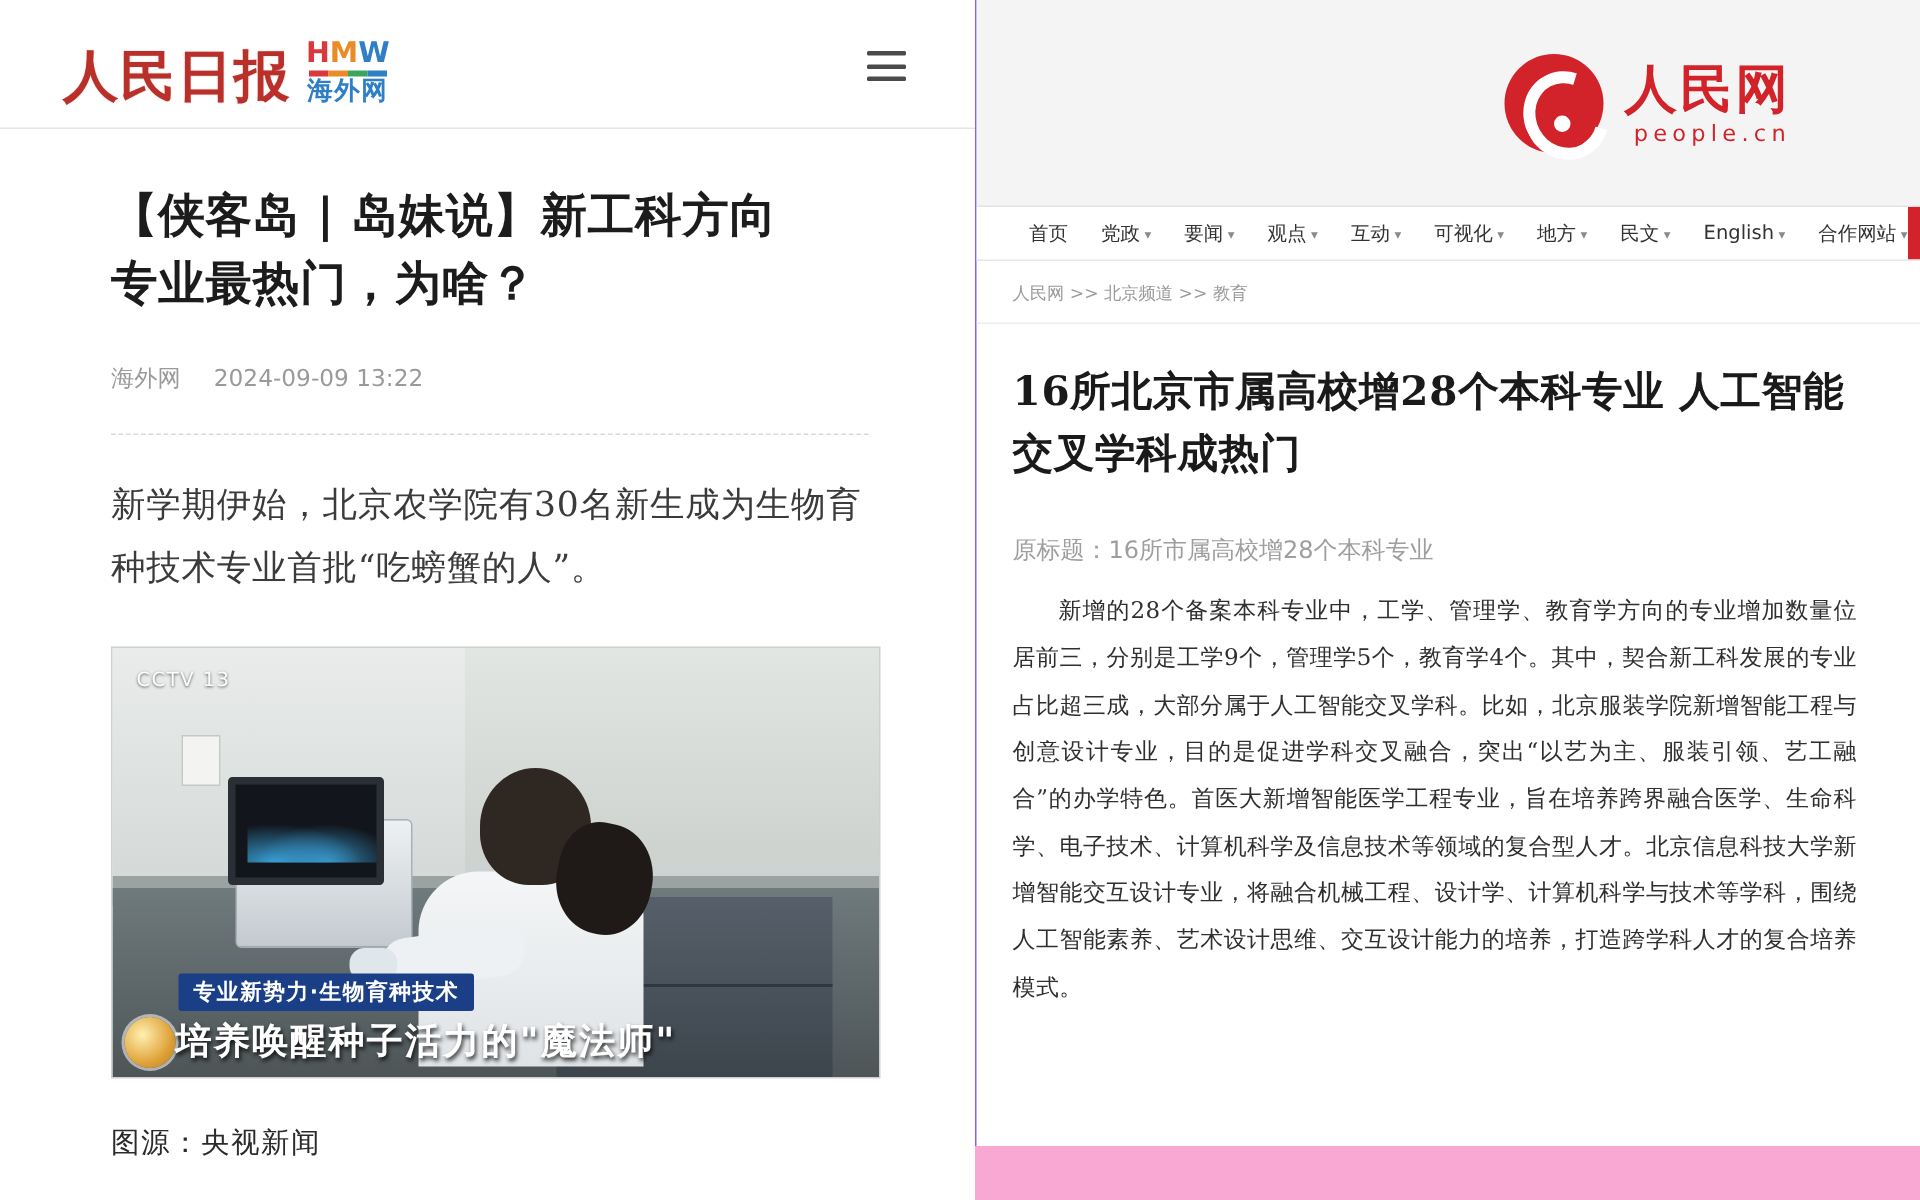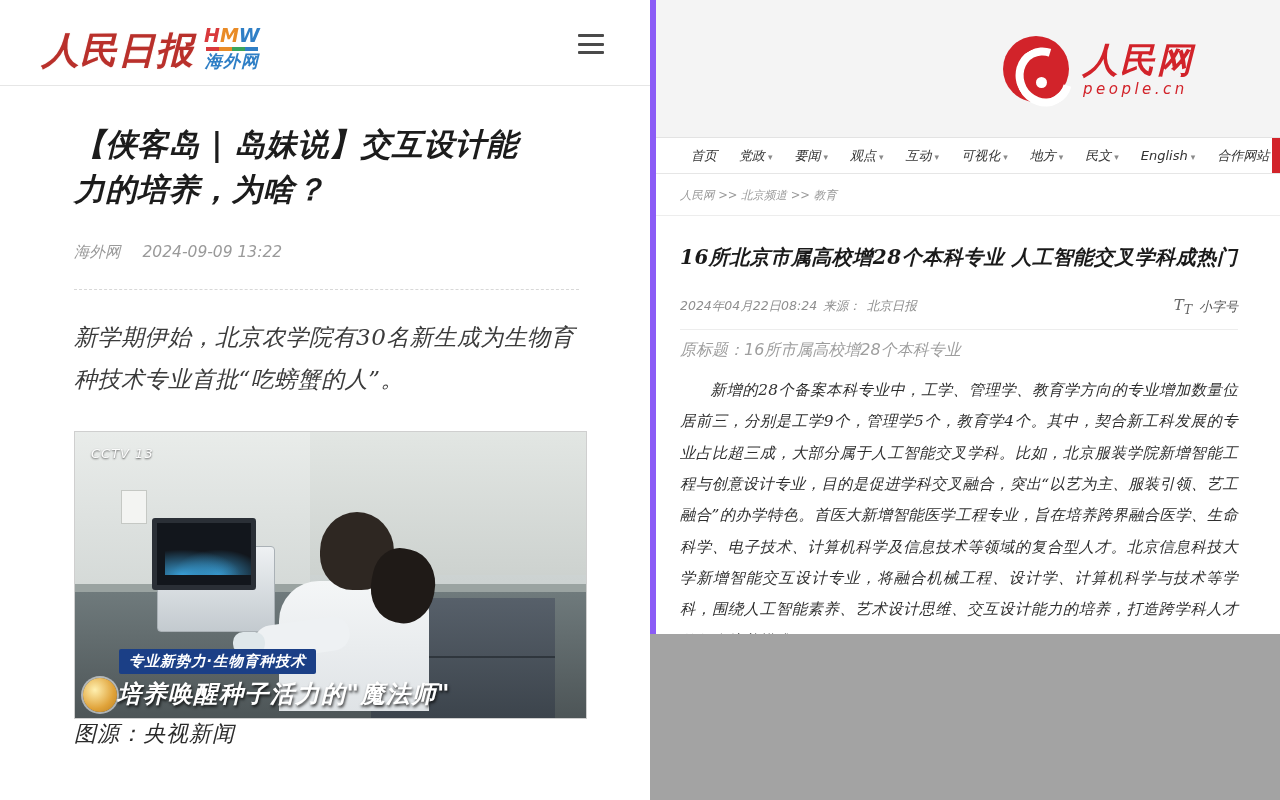--- a/index.html
+++ b/index.html
@@ -7,22 +7,21 @@
     margin: 0; padding: 0;
     width: 1280px; height: 800px;
     overflow: hidden;
     background: #ffffff;
     font-family: "Liberation Sans", sans-serif;
   }
   .page {
     position: relative;
     width: 1280px; height: 800px;
     display: flex;
-    background: #a3a3a3;
-    font-style: italic;
+    background: #f9a8d4;
   }
 
   
   .left-pane {
     position: relative;
     width: 650px; height: 800px;
     background: #ffffff;
     overflow: hidden;
   }
   .left-inner {
@@ -263,31 +262,32 @@
   }
   .ph-badge {
     position: absolute; left: 8px; bottom: 6px;
     width: 34px; height: 34px;
     border-radius: 50%;
     background: radial-gradient(circle at 35% 35%, #fff0b0, #e0a33a 60%, #b97c1d);
     box-shadow: 0 0 0 2px rgba(255,255,255,.55);
   }
   .hw-caption {
     font-family: "DejaVu Serif", serif;
-    font-size: 22px;
+    font-size: 19px;
     color: #2b2b2b;
     letter-spacing: 1px;
+    margin-top: 30px;
   }
 
   
   .right-pane {
     position: relative;
-    width: 630px; height: 634px;
+    width: 630px; height: 764px;
     background: #ffffff;
-    border-left: 6px solid #8b5cf6;
+    border-left: 1px solid #8b5cf6;
     overflow: hidden;
   }
   .pc-top {
     height: 138px;
     background: #f4f4f4;
     border-bottom: 1px solid #e3e3e3;
     position: relative;
   }
   .pc-logo {
     position: absolute;
@@ -327,21 +327,21 @@
     font-weight: bold;
     color: #d2232a;
     letter-spacing: 2px;
   }
   .pc-en {
     font-family: "DejaVu Sans", sans-serif;
     font-size: 15px;
     color: #d2232a;
     letter-spacing: 3.5px;
     margin-top: 5px;
-    text-align: left;
+    text-align: right;
   }
   .pc-nav {
     height: 36px;
     display: flex;
     align-items: center;
     gap: 0px;
     padding-left: 24px;
     border-bottom: 1px solid #e6e6e6;
     background: #fff;
     position: relative;
@@ -374,21 +374,21 @@
     font-size: 11.5px;
     color: #9a9a9a;
     padding: 14px 0 12px 24px;
     border-bottom: 1px solid #ededed;
   }
   .pc-body {
     padding: 26px 42px 0 24px;
   }
   .pc-title {
     font-family: "DejaVu Serif", serif;
-    font-size: 20px;
+    font-size: 27px;
     font-weight: bold;
     color: #1a1a1a;
     line-height: 1.5;
     letter-spacing: .5px;
     margin: 0 0 24px 0;
     max-width: 560px;
   }
   .pc-meta-row {
     display: flex;
     align-items: center;
@@ -461,21 +461,21 @@
           </div>
         </div>
         <div class="hamburger">
             <i></i>
             <i></i>
             <i></i>
           </div>
       </div>
 
       <div class="hw-body">
-        <h1 class="hw-title">【侠客岛 | 岛妹说】交互设计能力的培养，为啥？</h1>
+        <h1 class="hw-title">【侠客岛 | 岛妹说】新工科方向专业最热门，为啥？</h1>
 
         <div class="hw-meta">
           <span>海外网</span>
           <span>2024-09-09 13:22</span>
         </div>
 
         <hr class="hw-divider">
 
         <p class="hw-para">新学期伊始，北京农学院有30名新生成为生物育种技术专业首批“吃螃蟹的人”。</p>
 
@@ -560,31 +560,20 @@
       </div>
 
       <div class="pc-nav-edge"></div>
     </div>
 
     <div class="pc-crumb">人民网 &gt;&gt; 北京频道 &gt;&gt; 教育</div>
 
     <div class="pc-body">
       <h1 class="pc-title">16所北京市属高校增28个本科专业 人工智能交叉学科成热门</h1>
 
-      <div class="pc-meta-row">
-        <div class="pc-meta-left">
-          <span>2024年04月22日08:24</span>
-          <span>来源：</span>
-          <span>北京日报</span>
-        </div>
-        <div class="pc-fontsize">
-          <span class="tt">T<sub>T</sub></span>
-          <span>小字号</span>
-        </div>
-      </div>
 
       <div class="pc-origtitle">原标题：16所市属高校增28个本科专业</div>
 
       <p class="pc-para">新增的28个备案本科专业中，工学、管理学、教育学方向的专业增加数量位居前三，分别是工学9个，管理学5个，教育学4个。其中，契合新工科发展的专业占比超三成，大部分属于人工智能交叉学科。比如，北京服装学院新增智能工程与创意设计专业，目的是促进学科交叉融合，突出“以艺为主、服装引领、艺工融合”的办学特色。首医大新增智能医学工程专业，旨在培养跨界融合医学、生命科学、电子技术、计算机科学及信息技术等领域的复合型人才。北京信息科技大学新增智能交互设计专业，将融合机械工程、设计学、计算机科学与技术等学科，围绕人工智能素养、艺术设计思维、交互设计能力的培养，打造跨学科人才的复合培养模式。</p>
 
     </div>
 
   </div>
 
 </div>

